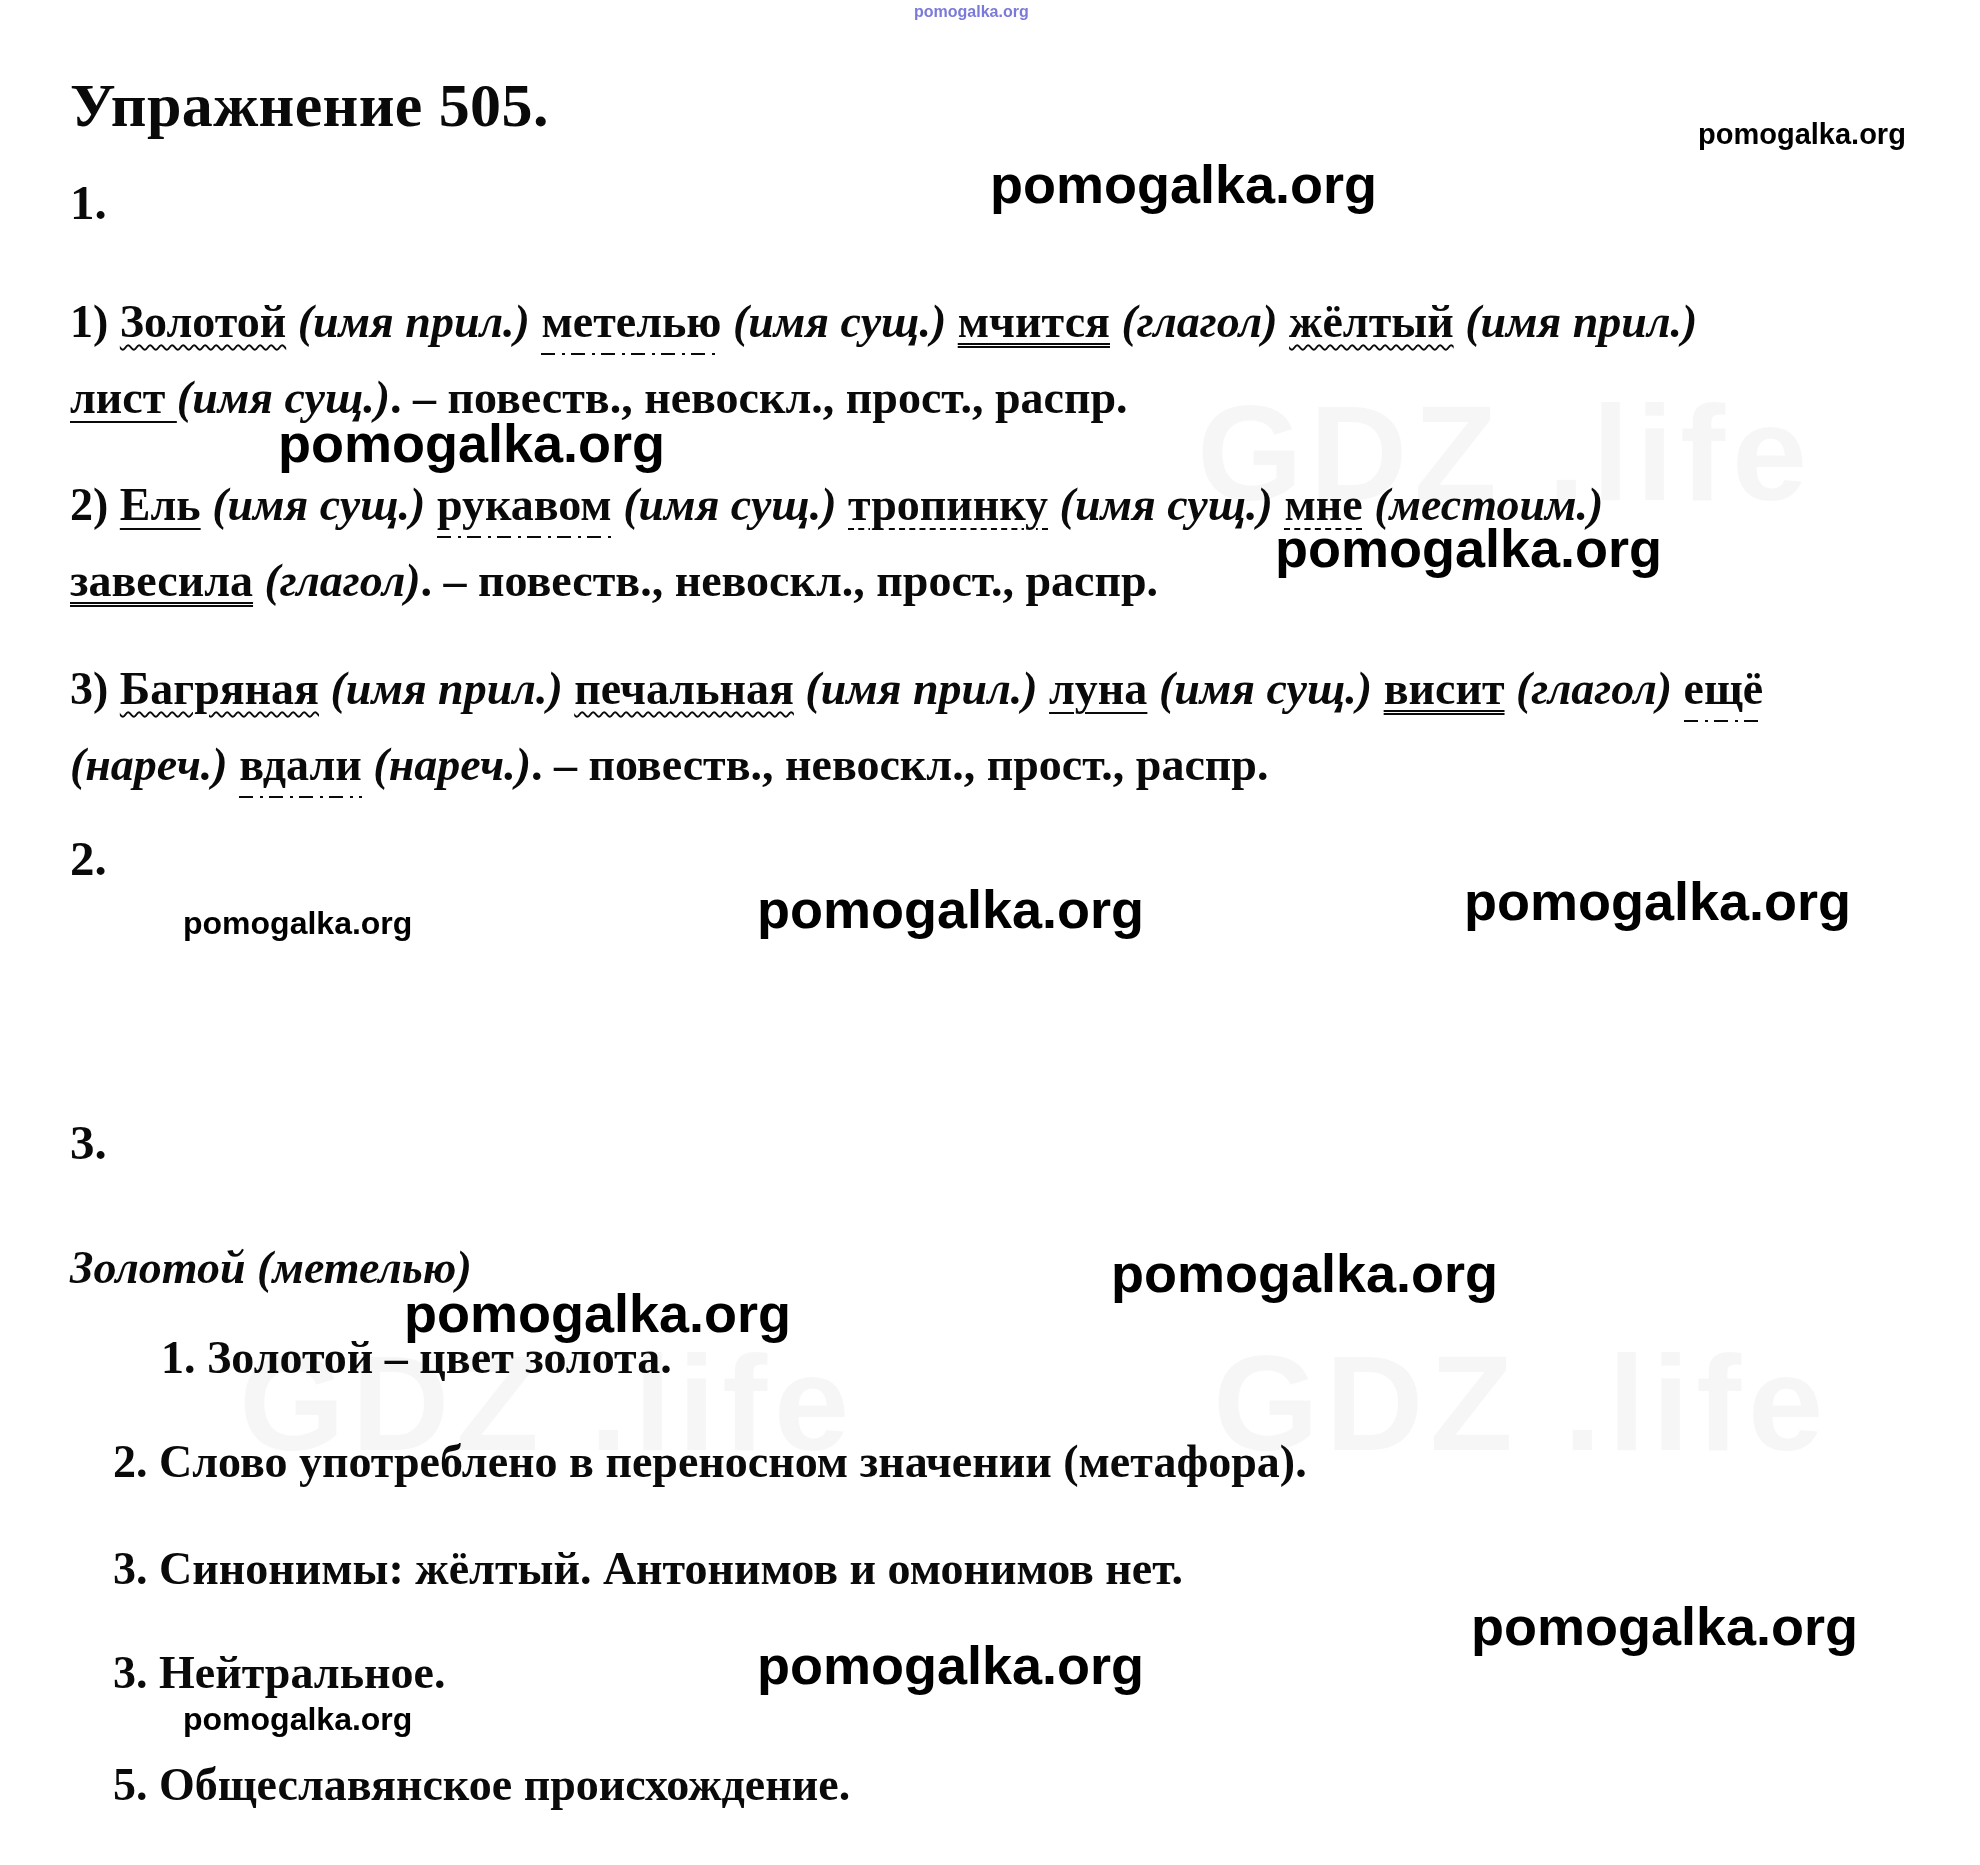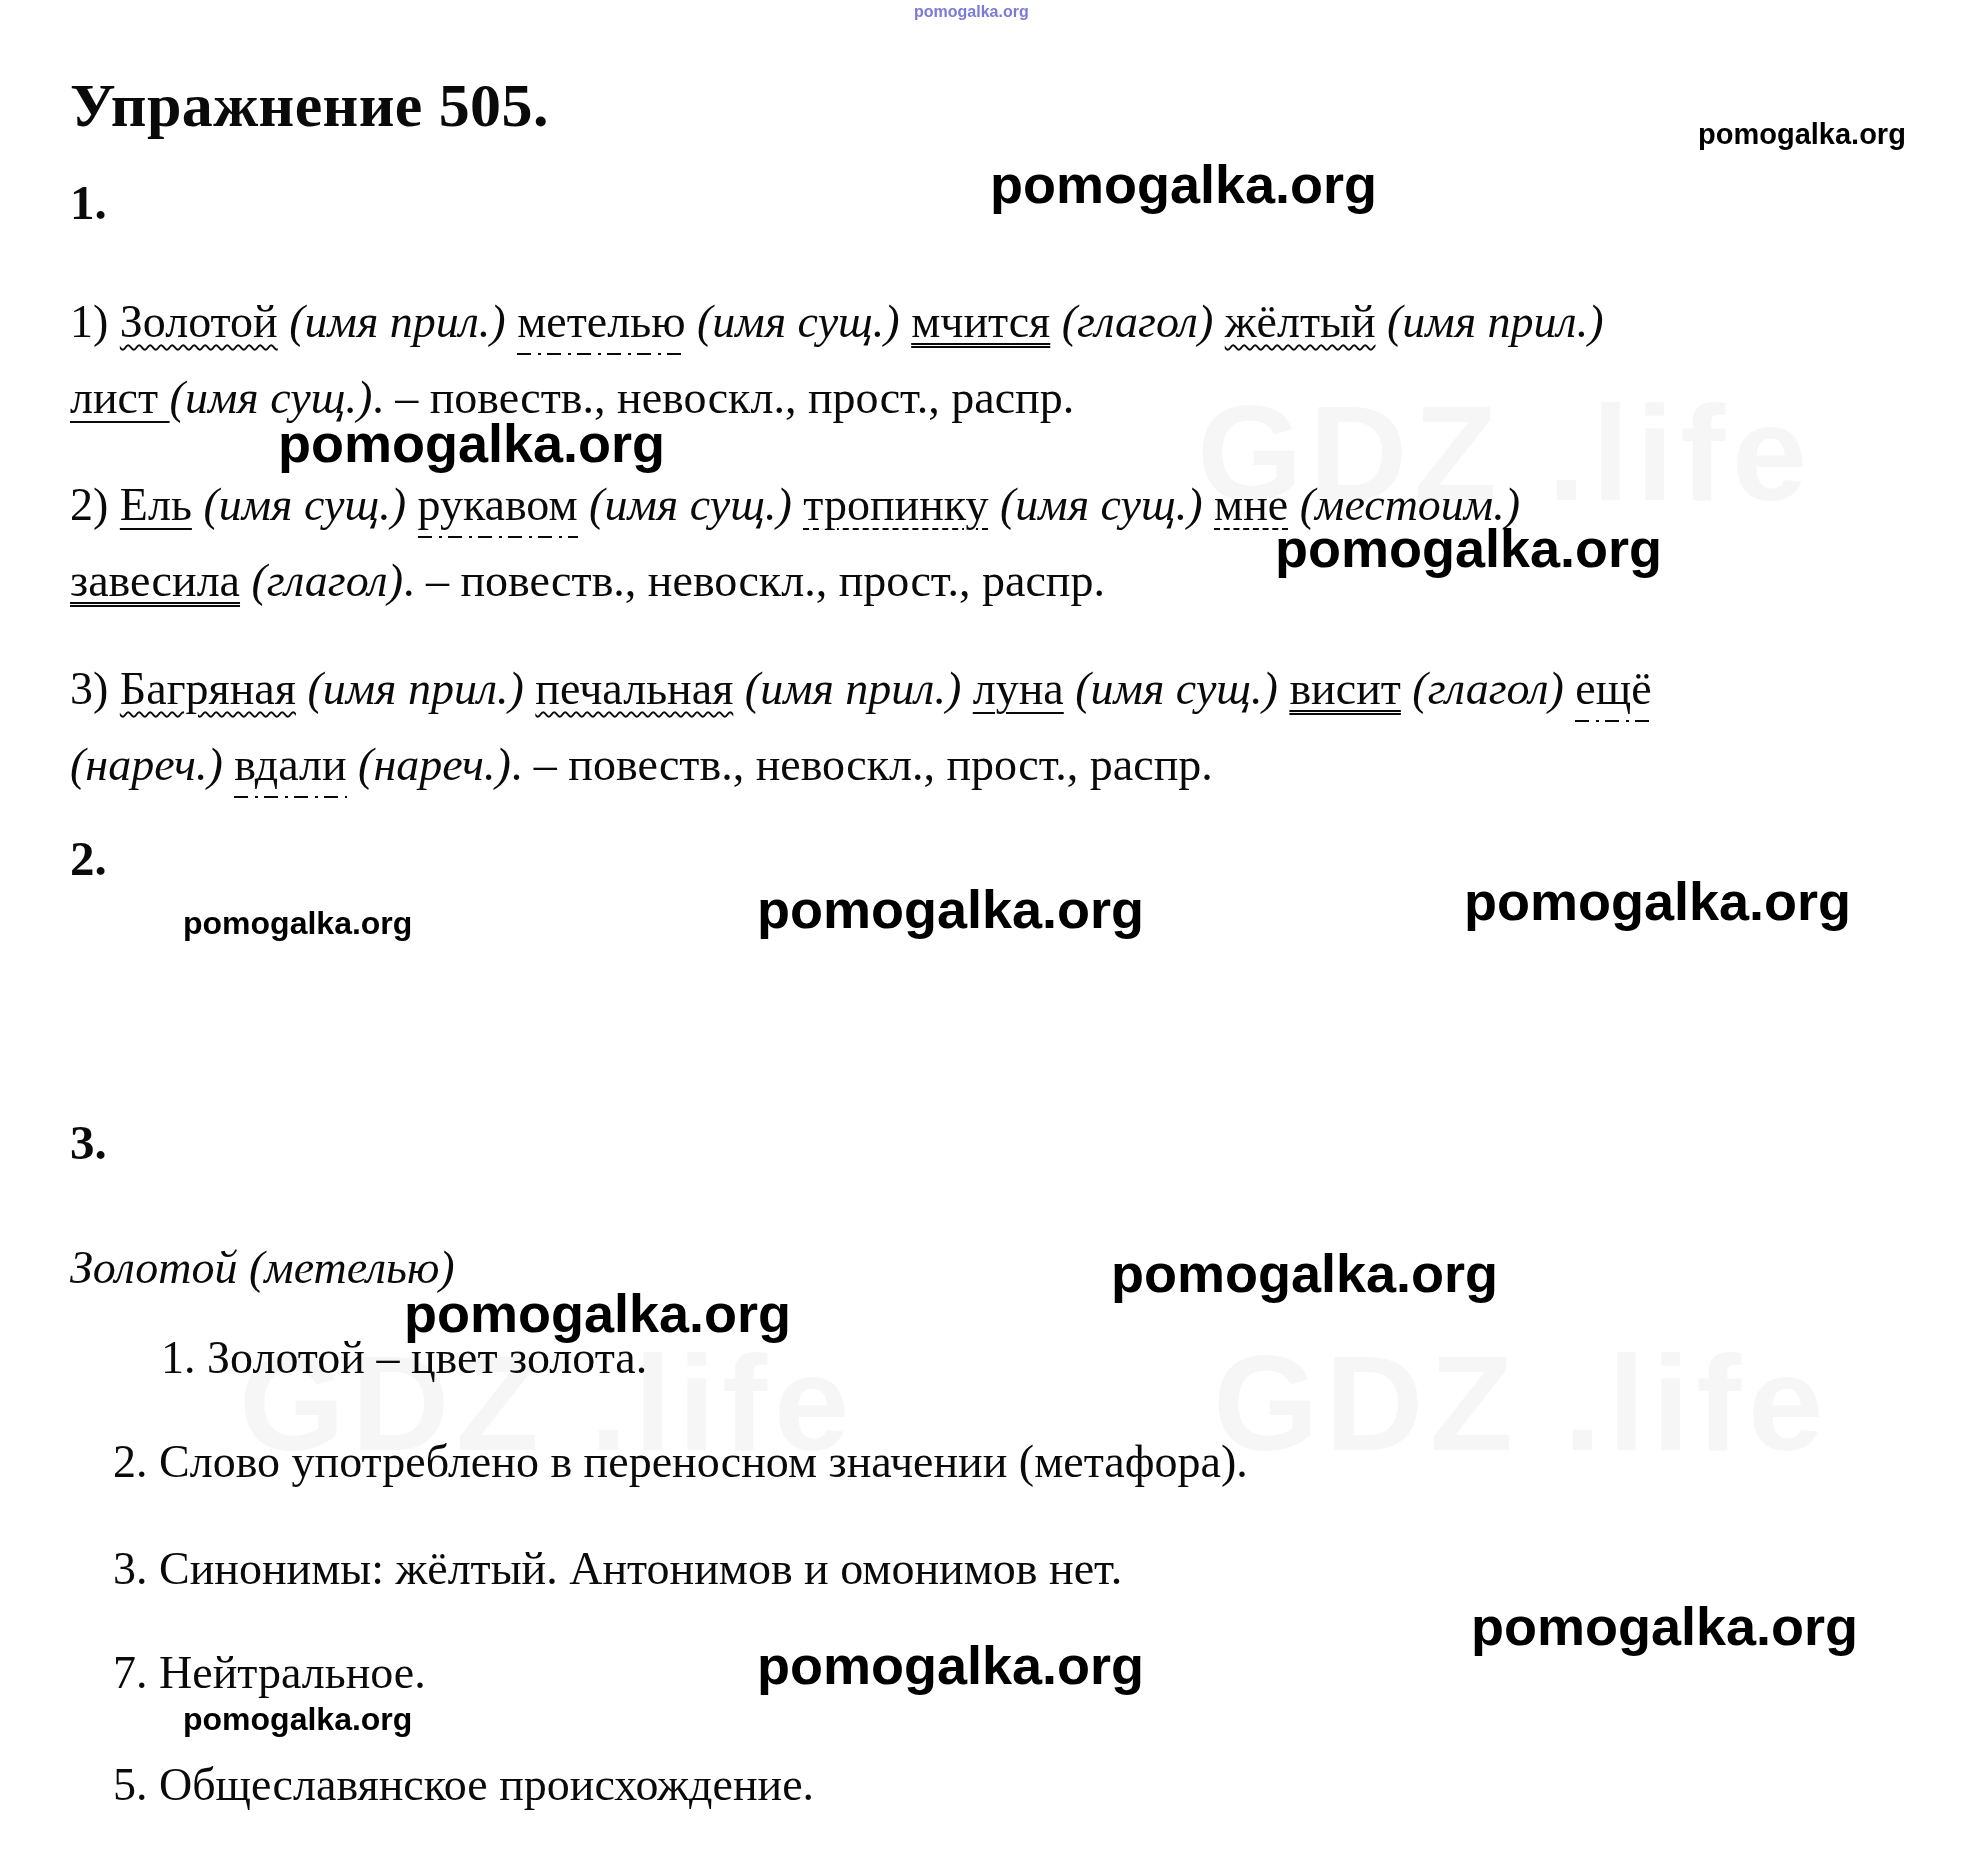--- a/index.html
+++ b/index.html
@@ -6,21 +6,21 @@
   .page {
     position: relative;
     width: 1980px;
     height: 1866px;
     background: #ffffff;
     font-family: "Liberation Serif", serif;
     color: #0a0a0a;
     overflow: hidden;
   }
   
-  .block { position: absolute; left: 70px; width: 1852px; }
+  .block { position: absolute; left: 70px; width: 1852px; font-weight: bold; }
   .title {
     font-size: 62px;
     font-weight: 700;
     letter-spacing: 0.4px;
   }
   .section-num {
     font-size: 49px;
     font-weight: 700;
   }
   .sentence {
@@ -114,18 +114,18 @@
 
     <p class="block sentence" style="top:895px;"><br></p>
 
     <div class="block section-num" style="top:1114px;">3.</div>
 
     <p class="block sentence heading-italic" style="top:1184px;"><span class="seg-i">Золотой (метелью)</span></p>
 
     <div class="block list-item" style="top:1326px; left:113px;margin-left:48px;">1. Золотой – цвет золота.</div>
     <div class="block list-item" style="top:1430px; left:113px;">2. Слово употреблено в переносном значении (метафора).</div>
     <div class="block list-item" style="top:1537px; left:113px;">3. Синонимы: жёлтый. Антонимов и омонимов нет.</div>
-    <div class="block list-item" style="top:1641px; left:113px;">7. Нейтральное.</div>
+    <div class="block list-item" style="top:1641px; left:113px;">3. Нейтральное.</div>
     <div class="block list-item" style="top:1753px; left:113px;">5. Общеславянское происхождение.</div>
 
   </div>
 </div>
 
 
 </body></html>

